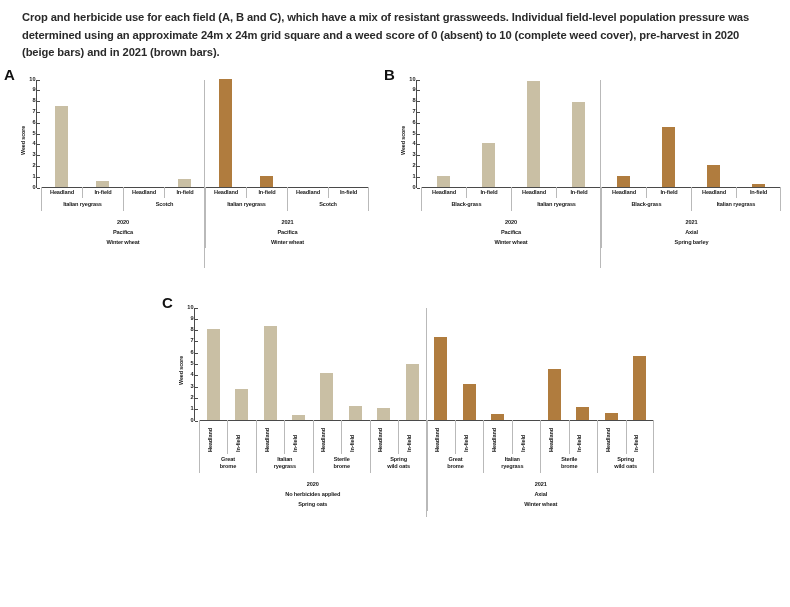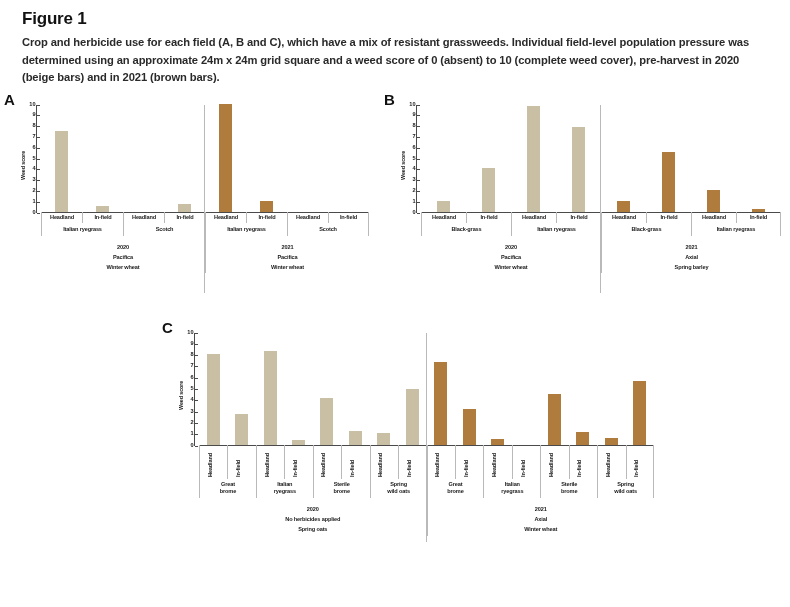--- a/index.html
+++ b/index.html
@@ -172,21 +172,20 @@
   .year-divider {
     position: absolute;
     width: 0;
     border-left: 0.9px solid #b9b9b9;
   }
 </style>
 </head>
 <body>
 
 <div id="figure-header">
-  <div id="figure-title">Figure 1</div>
   <p id="figure-caption">Crop and herbicide use for each field (A, B and C), which have a mix of resistant grassweeds. Individual field-level population pressure was determined using an approximate 24m x 24m grid square and a weed score of 0 (absent) to 10 (complete weed cover), pre-harvest in 2020 (beige bars) and in 2021 (brown bars).</p>
 </div>
 
 <div id="panels">
     <div class="panel" style="left: 4px; top: 4px;">
       <div class="panel-letter">A</div>
       <div class="plot-wrap" style="left: 14px; top: 14px; height: 108px;">
         <div class="ylabel">Weed score</div>
         <div class="yticks">
           <div class="ytick" style="top: 108px;">0</div>

